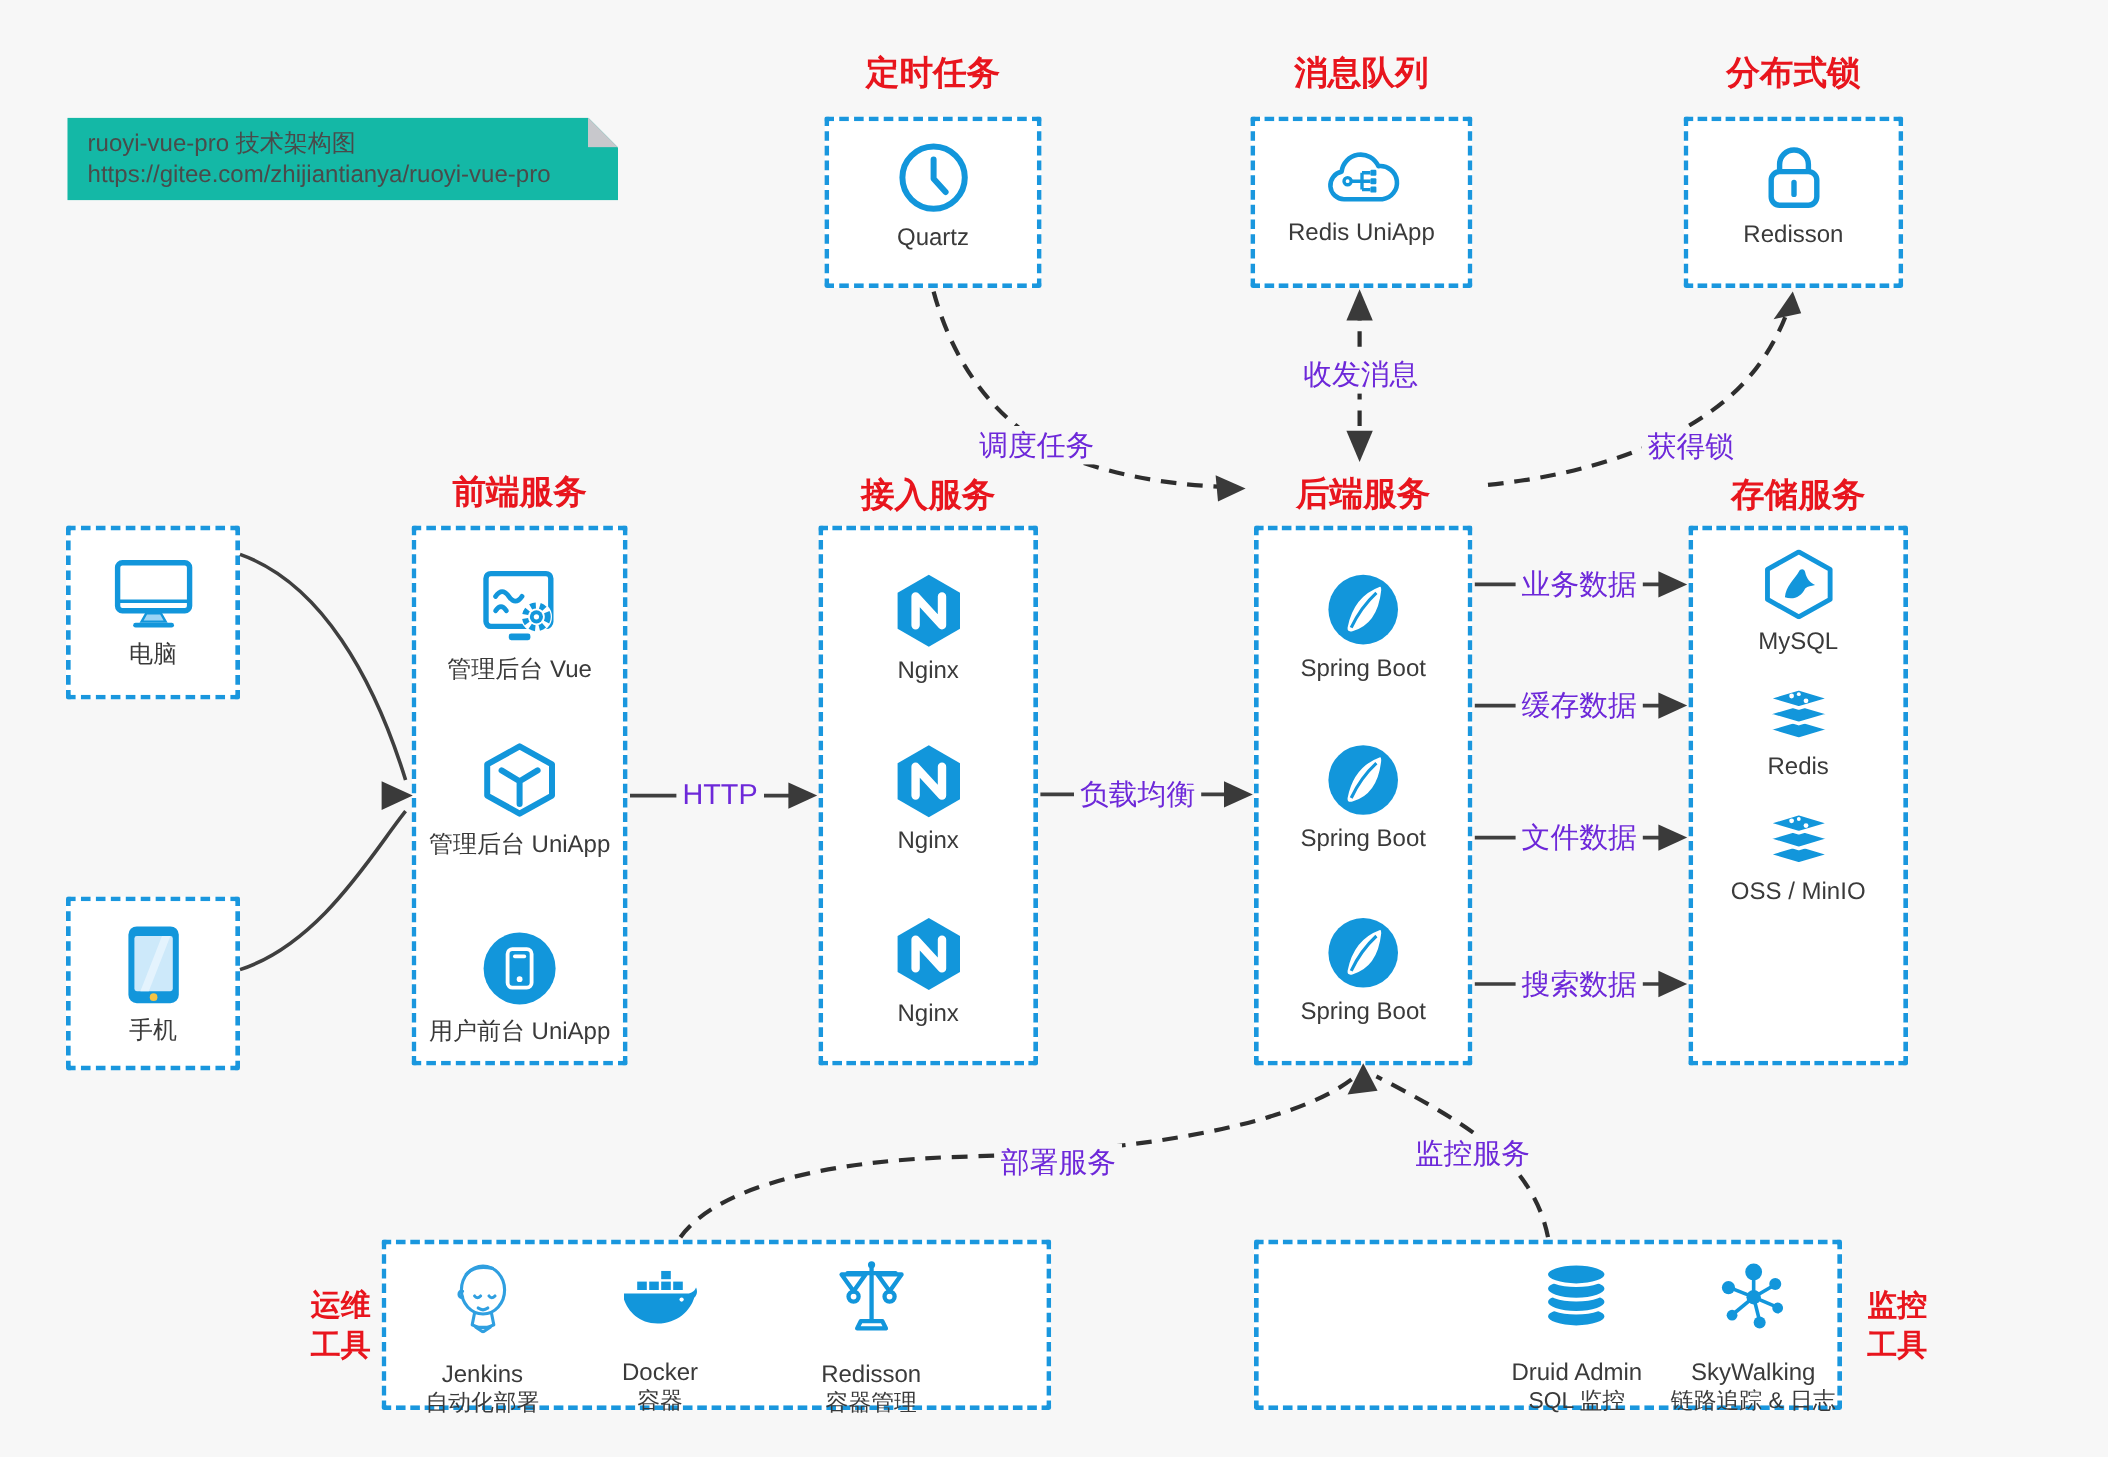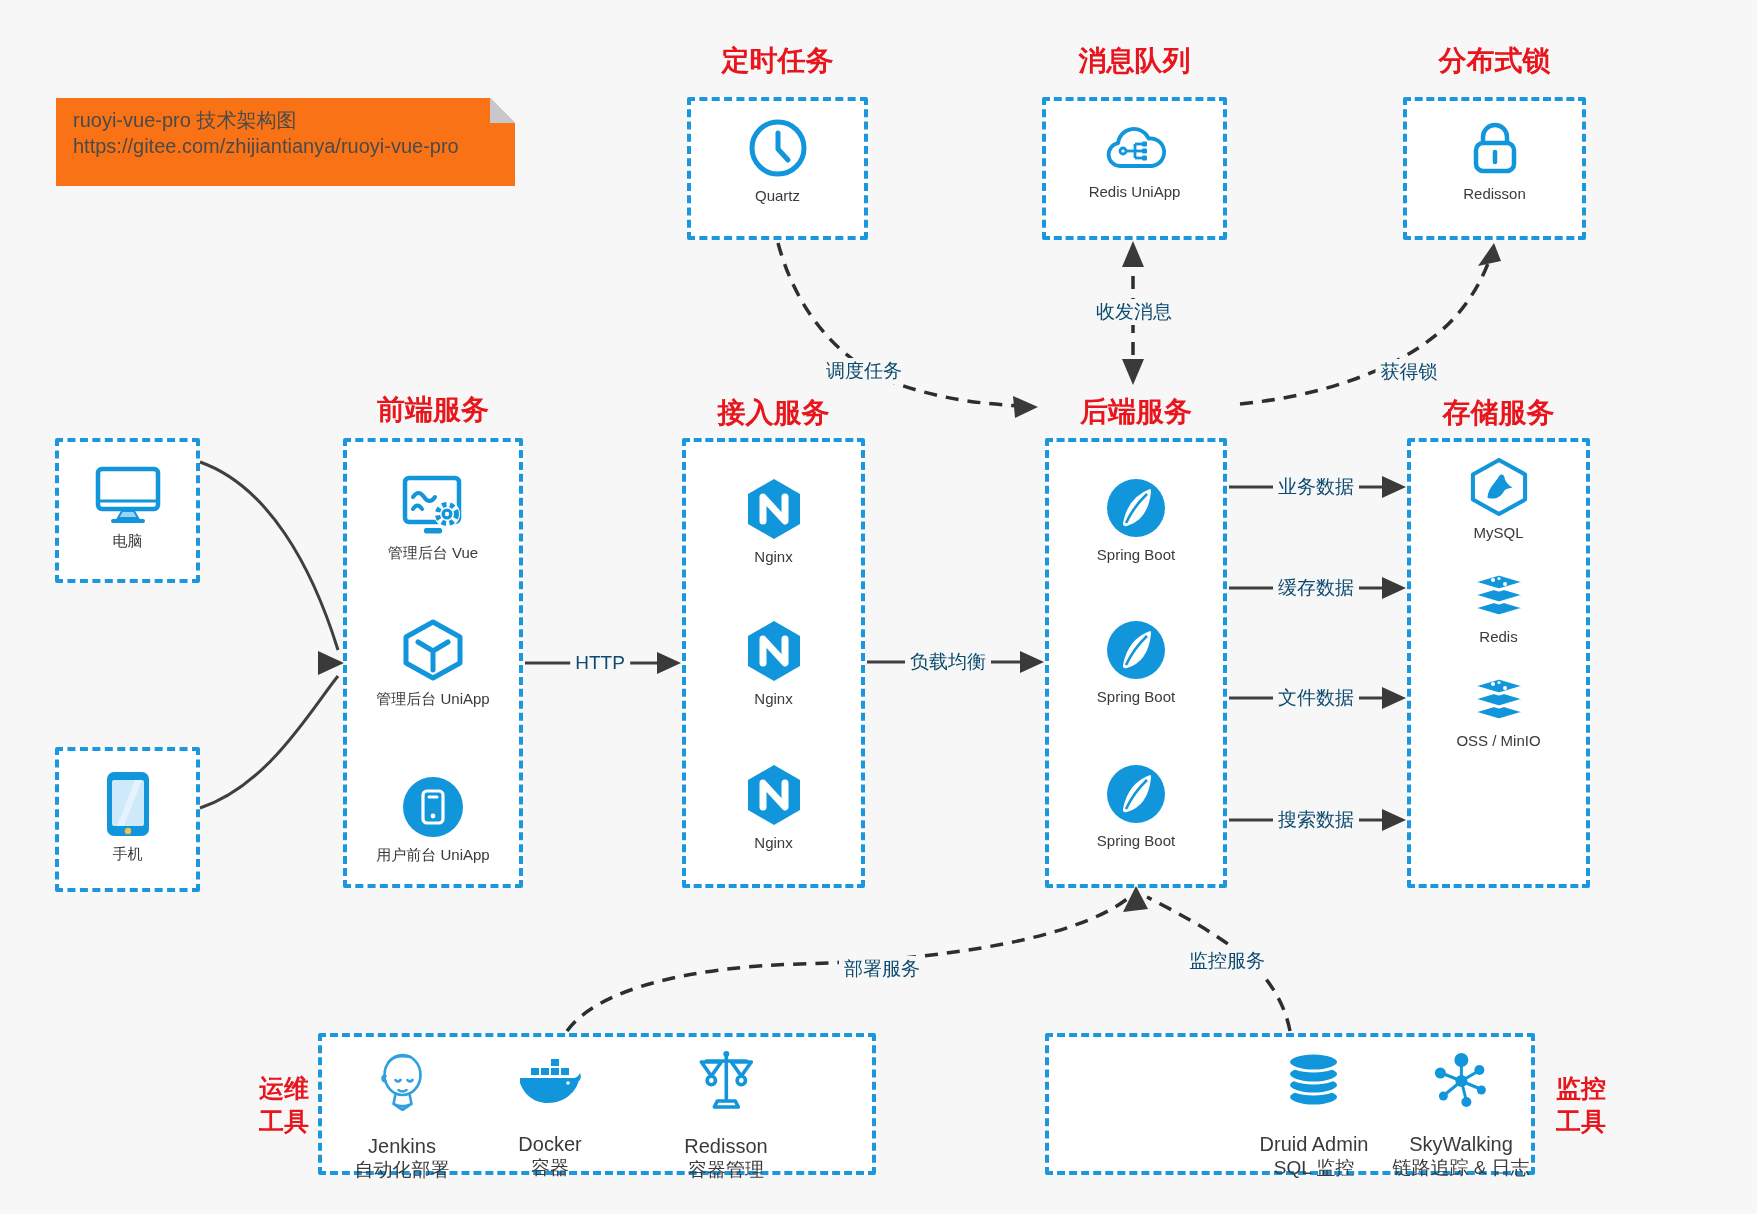--- a/index.html
+++ b/index.html
@@ -1,29 +1,29 @@
 <!DOCTYPE html>
 <html><head>
 <meta charset="utf-8">
 <style>
   html,body{margin:0;padding:0;background:#f7f7f7;}
   .canvas{position:relative;width:1757px;height:1214px;background:#f7f7f7;
           font-family:"Liberation Sans","DejaVu Sans",sans-serif;overflow:hidden;}
   .box{position:absolute;background:#fff;border:4px dashed #1a97de;box-sizing:border-box;border-radius:2px;z-index:1;}
   .gtitle{position:absolute;color:#e8151d;font-weight:bold;font-size:28px;line-height:28px;text-align:center;z-index:3;white-space:nowrap;}
   .item{position:absolute;left:0;right:0;display:flex;flex-direction:column;align-items:center;z-index:2;}
-  .ilabel{font-size:15px;color:#3a3a3a;white-space:nowrap;margin-top:8px;}
+  .ilabel{font-size:20px;color:#3a3a3a;white-space:nowrap;margin-top:8px;}
   .bitem{position:absolute;display:flex;flex-direction:column;align-items:center;transform:translateX(-50%);z-index:2;}
   .bname{font-size:20px;color:#3a3a3a;line-height:23px;margin-top:24px;white-space:nowrap;}
   .bdesc{font-size:19px;color:#3a3a3a;line-height:23px;white-space:nowrap;}
   .wires{position:absolute;left:0;top:0;z-index:2;pointer-events:none;}
-  .alabel{position:absolute;font-size:19px;color:#0c4a6e;background:#f7f7f7;padding:0 5px;
+  .alabel{position:absolute;font-size:24px;color:#6d28d9;background:#f7f7f7;padding:0 5px;
           transform:translate(-50%,-50%);white-space:nowrap;z-index:3;}
   .sidered{position:absolute;color:#e8151d;font-weight:bold;font-size:25px;line-height:33px;text-align:center;z-index:3;}
-  .note{position:absolute;left:56px;top:98px;width:459px;height:88px;background:#f97316;z-index:3;
+  .note{position:absolute;left:56px;top:98px;width:459px;height:69px;background:#14b8a6;z-index:3;
         clip-path:polygon(0 0,calc(100% - 25px) 0,100% 25px,100% 100%,0 100%);
         box-sizing:border-box;padding:9px 0 0 17px;font-size:20px;line-height:26px;color:#4a4a4a;}
   .note-fold{position:absolute;left:490px;top:98px;width:25px;height:25px;background:#c8c8cc;z-index:4;
         clip-path:polygon(0 0,100% 100%,0 100%);}
   svg.ic{display:block;}
 </style>
 </head>
 <body>
 
 <div class="canvas">

